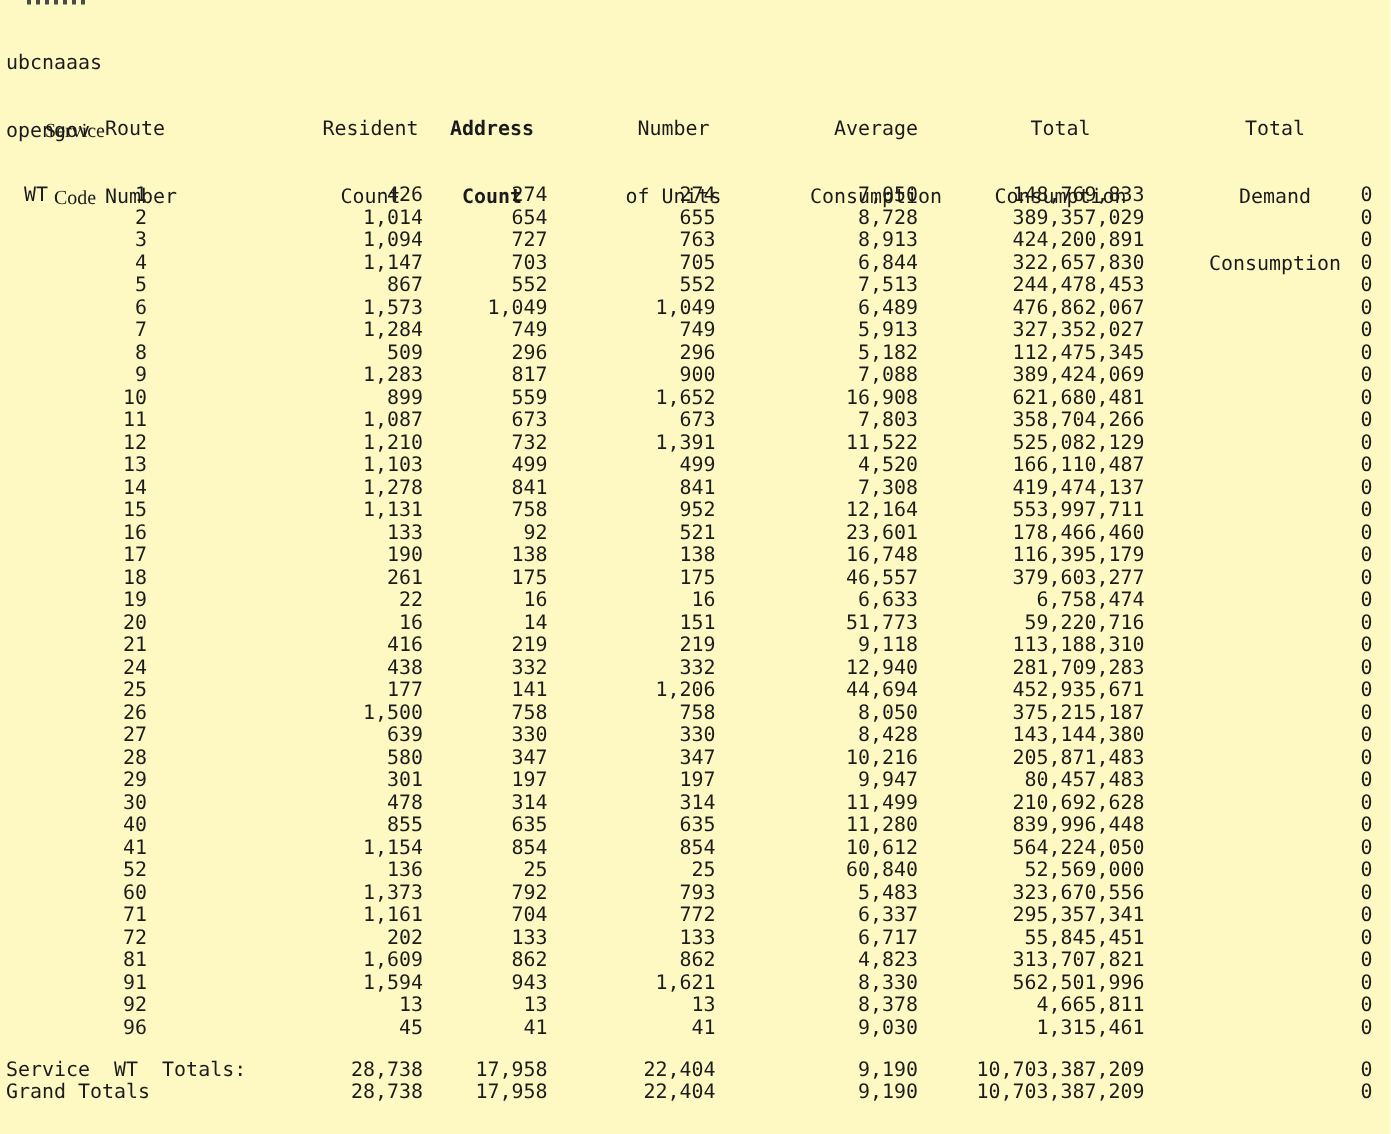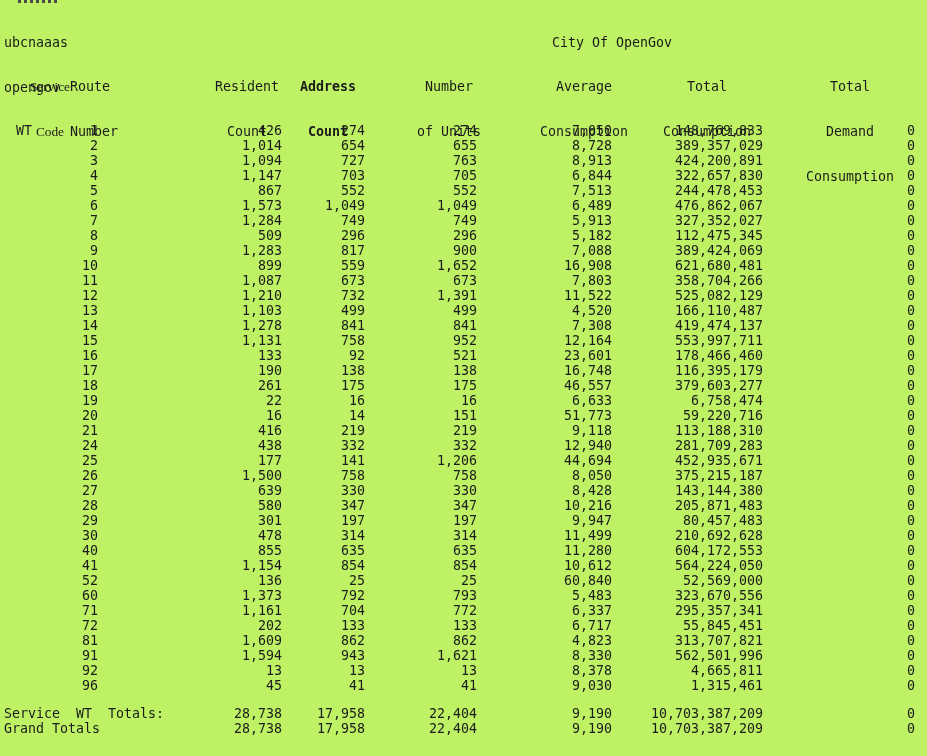--- a/index.html
+++ b/index.html
@@ -1,19 +1,19 @@
 <!DOCTYPE html>
 <html><head>
 <meta charset="utf-8">
 <style>
   html,body { margin:0; padding:0; background:#ffffff; }
   .page {
     position:relative;
     width:927px; height:756px;
-    background:#bef264;
+    background:#fef9c3;
     overflow:hidden;
     font-family:"DejaVu Sans Mono","Liberation Mono",monospace;
     font-size:13.3px;
     line-height:15px;
     color:#1b1b1b;
   }
   .abs { position:absolute; white-space:pre; }
 
   
   .clip-strip {
@@ -57,21 +57,20 @@
 <div class="page">
 
   <div class="clip-strip"></div>
 
   <div id="id-block" class="abs">
     <div>ubcnaaas</div>
     <div>opengov</div>
   </div>
 
   <div id="title-block" class="abs">
-    <div>City Of OpenGov</div>
   </div>
 
   <div id="h-service" class="hc">
     <div>Service</div>
     <div>Code</div>
   </div>
   <div id="h-route" class="hc">
     <div>Route</div>
     <div>Number</div>
   </div>
@@ -382,21 +381,21 @@
         <div class="cell c7">210,692,628</div>
         <div class="cell c8">0</div>
       </div>
       <div class="row">
         <div class="cell c1"></div>
         <div class="cell c2">40</div>
         <div class="cell c3">855</div>
         <div class="cell c4">635</div>
         <div class="cell c5">635</div>
         <div class="cell c6">11,280</div>
-        <div class="cell c7">604,172,553</div>
+        <div class="cell c7">839,996,448</div>
         <div class="cell c8">0</div>
       </div>
       <div class="row">
         <div class="cell c1"></div>
         <div class="cell c2">41</div>
         <div class="cell c3">1,154</div>
         <div class="cell c4">854</div>
         <div class="cell c5">854</div>
         <div class="cell c6">10,612</div>
         <div class="cell c7">564,224,050</div>

